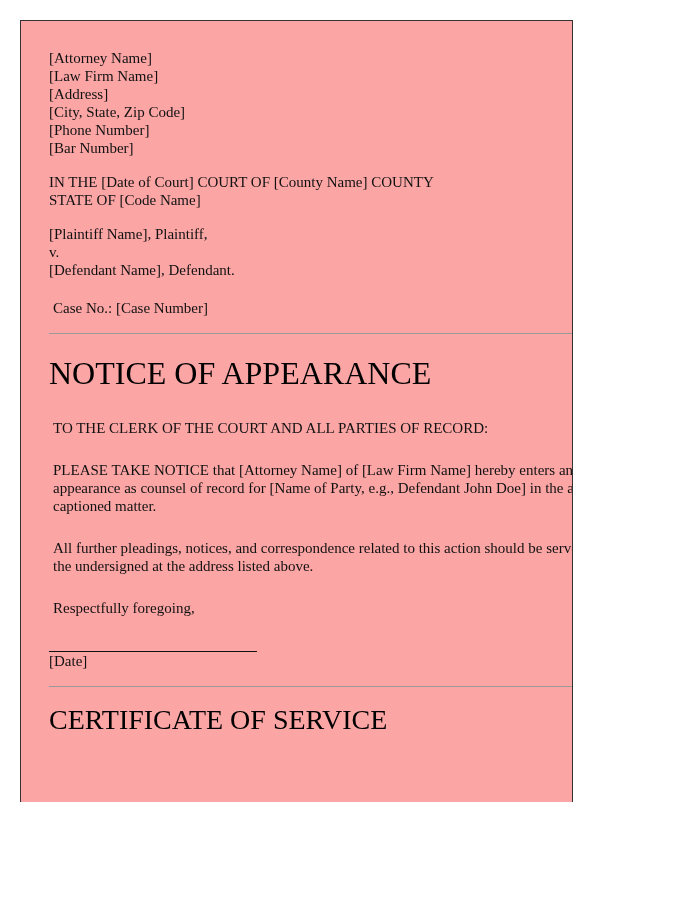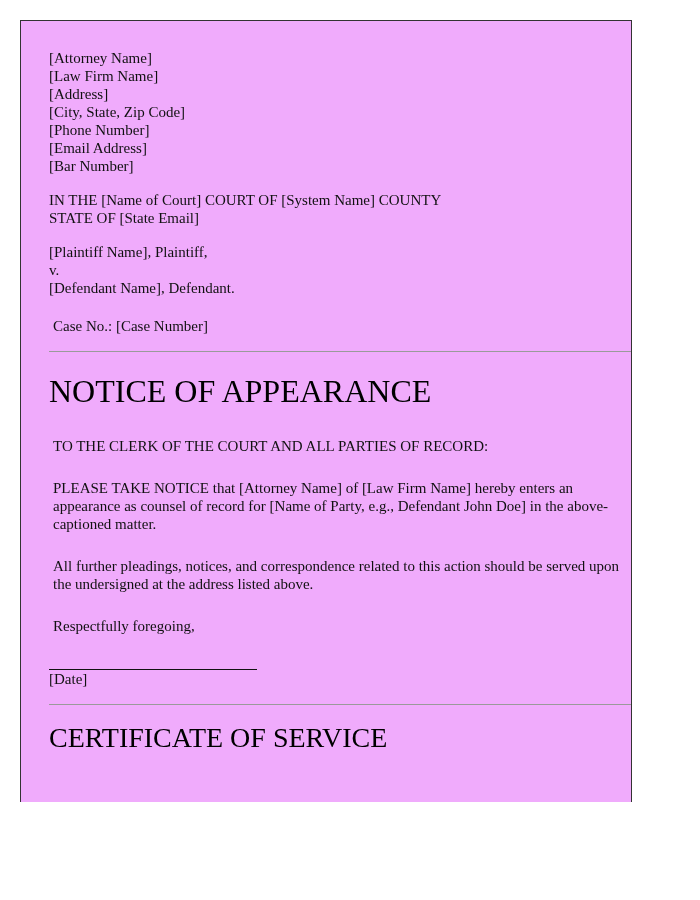--- a/index.html
+++ b/index.html
@@ -13,28 +13,28 @@
     body {
       font-family: "Liberation Serif", "DejaVu Serif", serif;
       color: #111111;
       font-size: 15px;
       line-height: 18px;
     }
     .page {
       position: absolute;
       left: 20px;
       top: 20px;
-      width: 612px;
+      width: 553px;
       height: 782px;
       border-left: 1px solid #333333;
       border-top: 1px solid #333333;
       border-right: 1px solid #333333;
       box-sizing: border-box;
       overflow: hidden;
-      background: #f0abfc;
+      background: #fca5a5;
     }
     .content {
       position: absolute;
       left: 28px;
       top: 28px;
       width: 584px;
     }
     .block { margin: 0; }
     .line { display: block; white-space: nowrap; }
     .gap { height: 16px; }
@@ -73,29 +73,28 @@
 
 <div class="page">
   <div class="content">
 
     <div class="block">
       <span class="line">[Attorney Name]</span>
       <span class="line">[Law Firm Name]</span>
       <span class="line">[Address]</span>
       <span class="line">[City, State, Zip Code]</span>
       <span class="line">[Phone Number]</span>
-      <span class="line">[Email Address]</span>
       <span class="line">[Bar Number]</span>
     </div>
 
     <div class="gap"></div>
 
     <div class="block">
-      <span class="line">IN THE [Name of Court] COURT OF [System Name] COUNTY</span>
-      <span class="line">STATE OF [State Email]</span>
+      <span class="line">IN THE [Date of Court] COURT OF [County Name] COUNTY</span>
+      <span class="line">STATE OF [Code Name]</span>
     </div>
 
     <div class="gap"></div>
 
     <div class="block">
       <span class="line">[Plaintiff Name], Plaintiff,</span>
       <span class="line">v.</span>
       <span class="line">[Defendant Name], Defendant.</span>
     </div>
 

